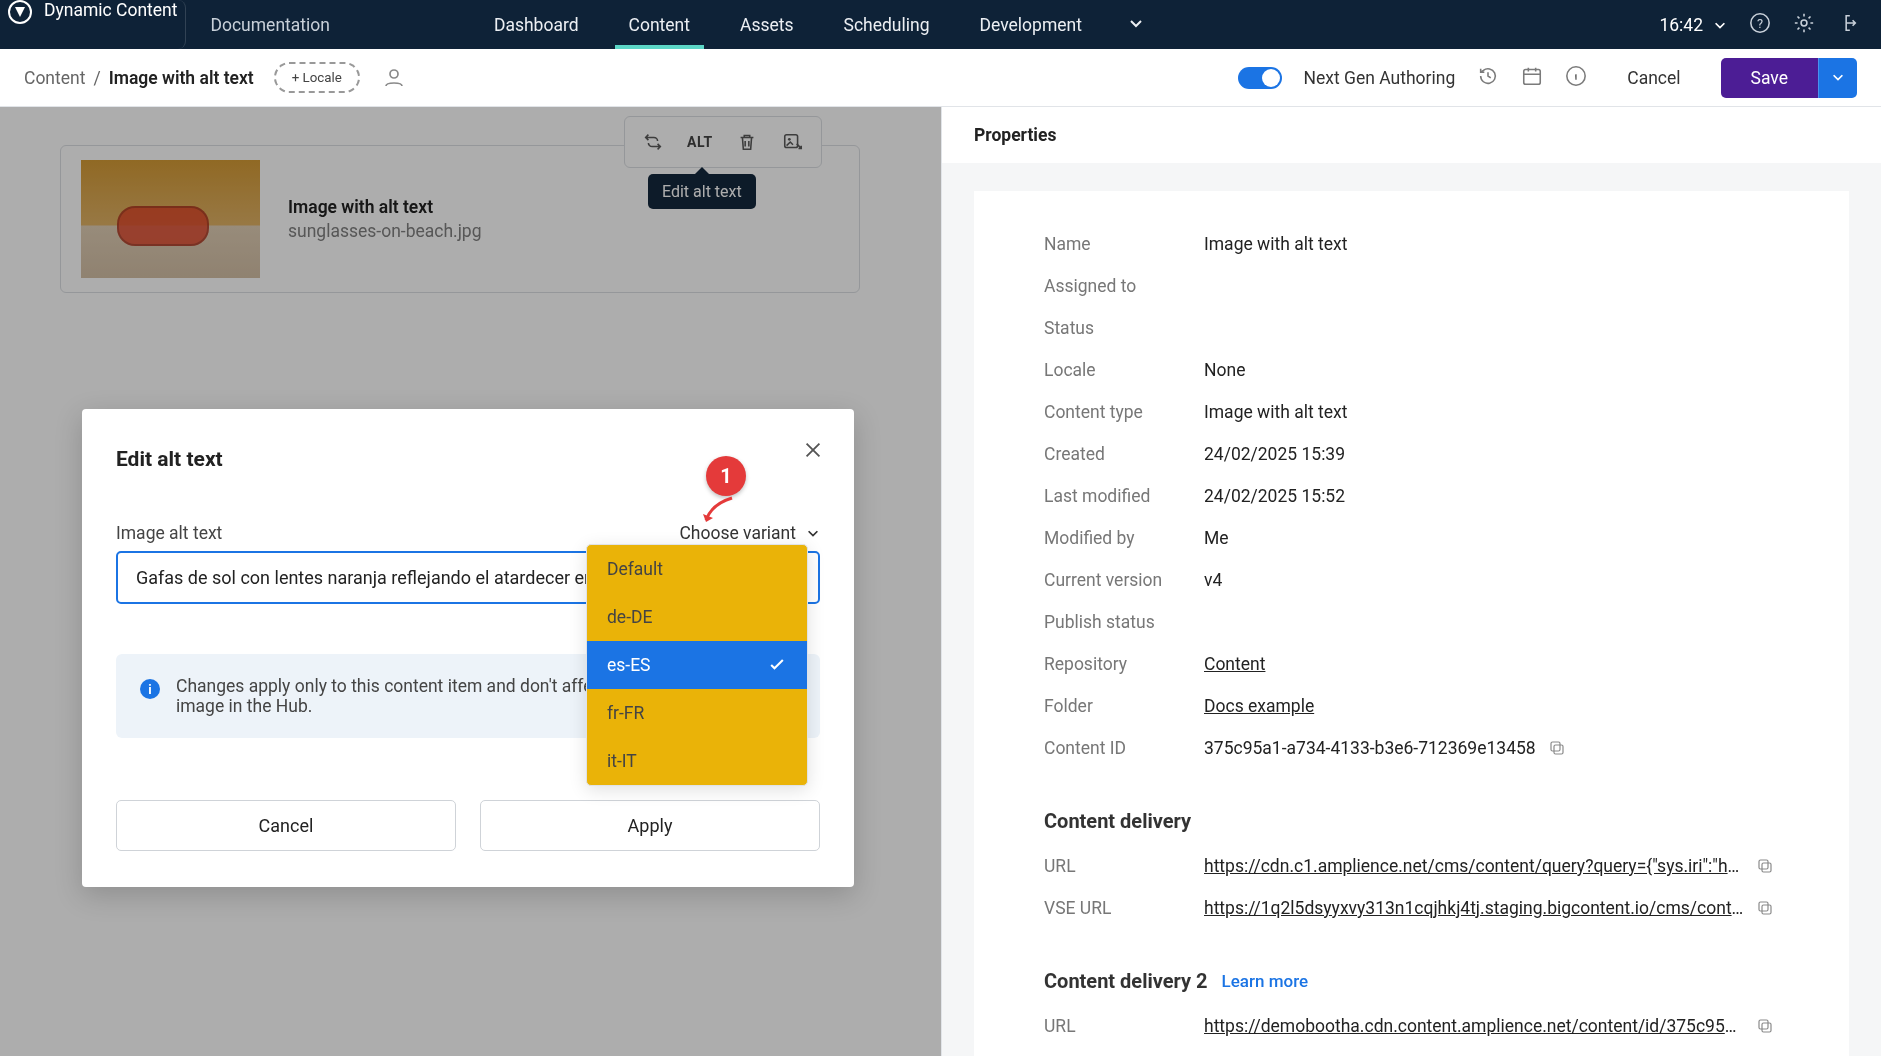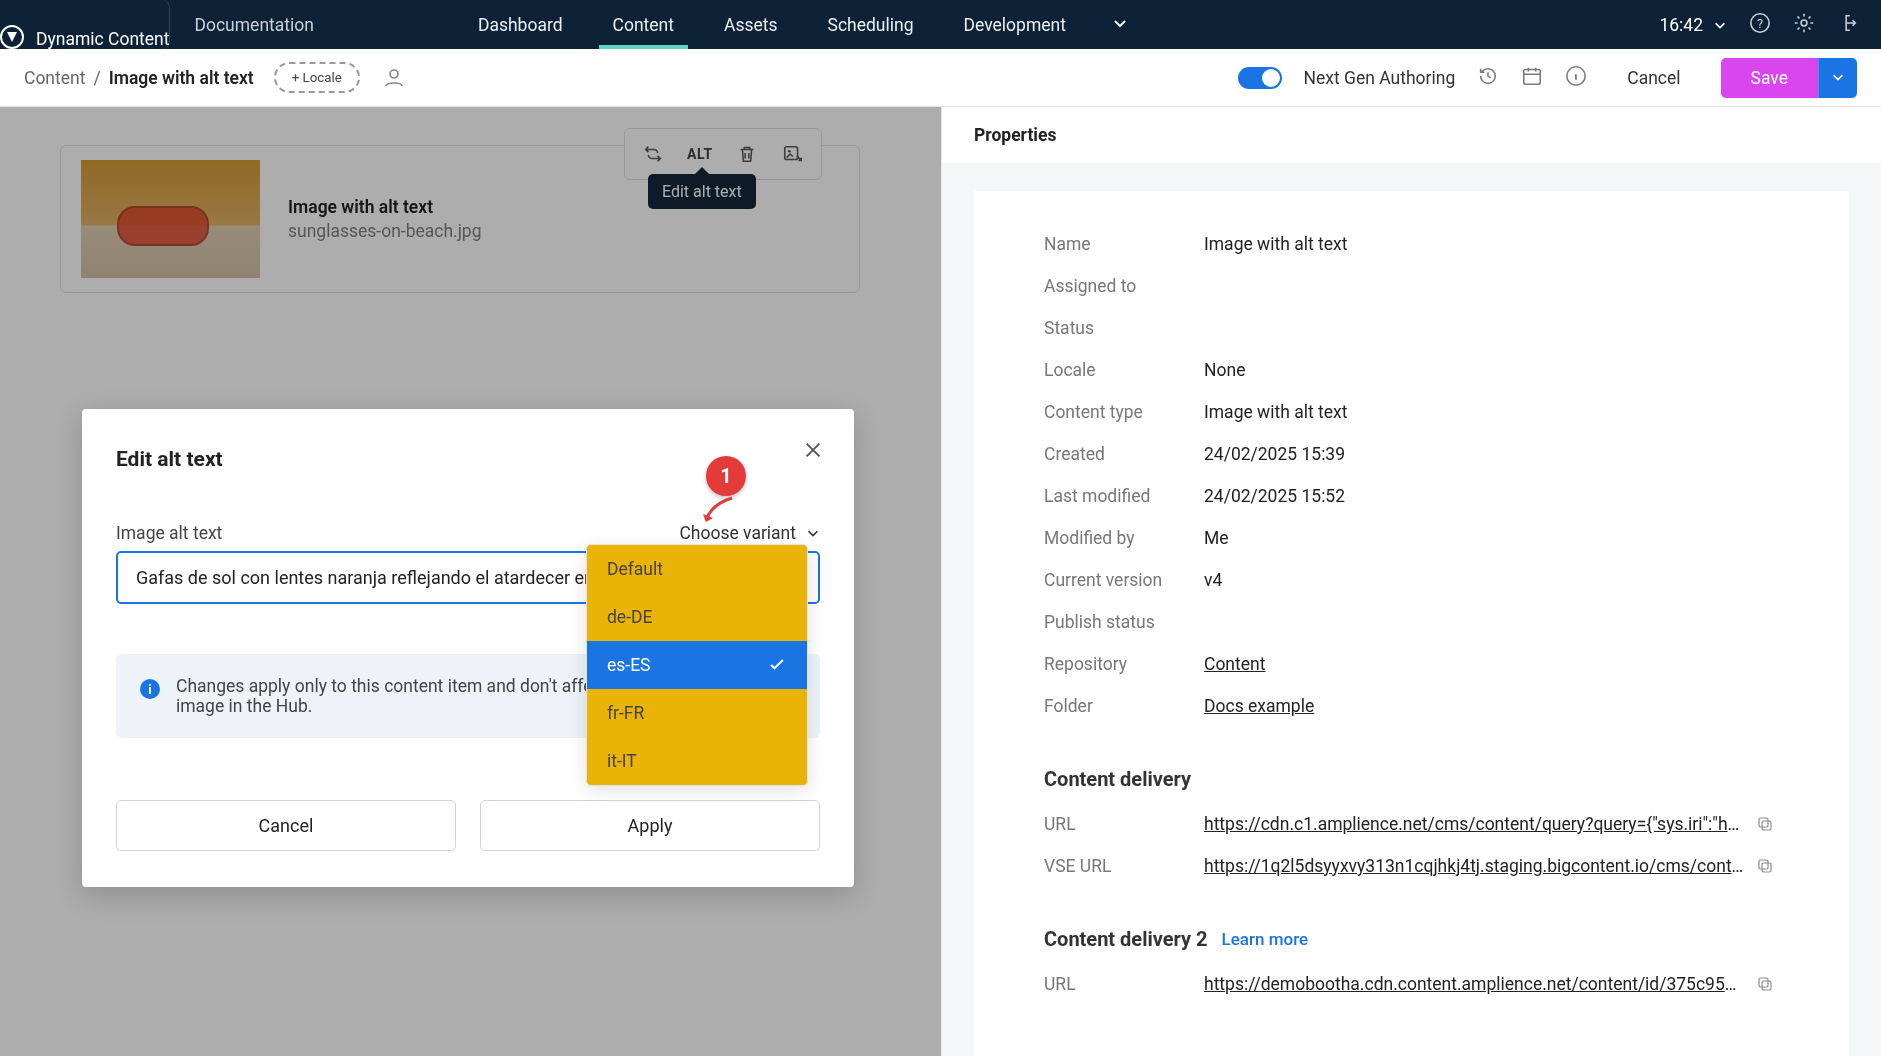--- a/index.html
+++ b/index.html
@@ -1,19 +1,19 @@
 <!DOCTYPE html>
 <html><head>
 <meta charset="utf-8">
 <style>
 * { box-sizing: border-box; font-family: -apple-system, BlinkMacSystemFont, "Segoe UI", Roboto, sans-serif; }
 body { margin:0; width:1881px; height:1056px; background:#fff; font-size:17.5px; color:#333; position:relative; }
 
 .topbar { height:49px; background:#0e2237; color:#fff; display:flex; align-items:center; }
-.topbar .brand { display:flex; align-items:flex-end; gap:12px; padding:0 0; border-right:1px solid rgba(255,255,255,.15); height:100%;border-radius:8px; }
+.topbar .brand { display:flex; align-items:flex-start; gap:12px; padding:0 8px; border-right:1px solid rgba(255,255,255,.15); height:100%;border-radius:8px; }
 .topbar .logo { width:24px; height:24px; }
 .topbar .subtitle { padding:0 24px; color:#c8d0d9; }
 .topbar nav { display:flex; margin-left:140px; gap:50px; height:100%; align-items:center; }
 .topbar nav a { color:#eceff3; text-decoration:none; height:100%; display:flex; align-items:center; position:relative; }
 .topbar nav a.active::after { content:""; position:absolute; bottom:0; left:-14px; right:-14px; height:4px; background:#5cd6c6; }
 .topbar .navchev { color:#eceff3; margin-left:-4px; }
 .topbar .right { margin-left:auto; display:flex; align-items:center; gap:22px; padding:0 22px; }
 .topbar .right .icon { color:#c8d0d9; }
 .clock { display:flex; align-items:center; gap:10px; color:#fff; }
 
@@ -22,21 +22,21 @@
 .crumbs a { color:#666; text-decoration:none; }
 .crumbs b { color:#222; font-weight:600; }
 .status-chip { border:2px dashed #999; border-radius:18px; padding:6px 16px; color:#444; background:#fff; }
 .avatar-outline { width:28px; height:28px; display:flex; align-items:center; justify-content:center; color:#8a8a8a; }
 .subbar .right { margin-left:auto; display:flex; align-items:center; gap:22px; }
 .toggle { width:44px; height:22px; background:#1b74e4; border-radius:12px; position:relative; }
 .toggle::after { content:""; position:absolute; right:2px; top:2px; width:18px; height:18px; border-radius:50%; background:#fff; }
 .gray-icon { color:#7b7b7b; }
 .cancel-link { color:#333; text-decoration:none; margin-left:18px; margin-right:18px; }
 .save-group { display:flex; }
-.save-btn { background:#d946ef; color:#fff; border:none; padding:10px 30px; font-size:17.5px; border-radius:5px 0 0 5px; }
+.save-btn { background:#4c1d95; color:#fff; border:none; padding:10px 30px; font-size:17.5px; border-radius:5px 0 0 5px; }
 .save-more { background:#1b74e4; color:#fff; border:none; border-left:1px solid #4a92ec; padding:10px 12px; font-size:17.5px; border-radius:0 5px 5px 0; }
 
 .workspace { position:absolute; top:107px; left:0; right:0; bottom:0; display:flex; }
 .canvas { width:941px; background:#fff; position:relative; padding:38px 60px; }
 .props-panel { flex:1; border-left:1px solid #e1e4e8; }
 .props-head { font-weight:700; padding:18px 32px; background:#fff; color:#222; }
 .props-body { background:#f5f6f7; padding:28px 32px; height:auto; }
 .props-card { background:#fff; padding:32px 70px; }
 .kv { display:flex; padding:11px 0; align-items:center; }
 .kv .k { width:160px; color:#777; }
@@ -46,21 +46,21 @@
 .kv .v a { color:#222; text-decoration:underline; }
 .kv .v .url { max-width:540px; display:inline-block; white-space:nowrap; overflow:hidden; text-overflow:ellipsis; }
 .copy { width:18px; height:18px; color:#8a8a8a; margin-left:12px; }
 
 .card { border:1px solid #dcdfe3; border-radius:6px; padding:14px 20px; display:flex; gap:28px; align-items:center; width:800px; }
 .thumb { width:179px; height:118px; background:linear-gradient(180deg,#d59b36 0%, #e0b265 55%, #e0ceb5 56%, #d4c0a6 100%); position:relative; overflow:hidden; }
 .thumb::before { content:""; position:absolute; left:36px; top:46px; width:92px; height:40px; border-radius:18px; background:rgba(225,68,40,.8); box-shadow:0 0 0 2px rgba(0,0,0,.2) inset; }
 .card-text .title { font-weight:600; color:#222; margin-bottom:4px; }
 .card-text .file { color:#808080; }
 
-.mini-toolbar { position:absolute; top:9px; left:624px; background:#fff; border:1px solid #dcdfe3; border-radius:6px; height:52px; display:flex; align-items:center; gap:22px; padding:0 16px;margin-top:12px; }
+.mini-toolbar { position:absolute; top:9px; left:624px; background:#fff; border:1px solid #dcdfe3; border-radius:6px; height:52px; display:flex; align-items:center; gap:22px; padding:0 16px; }
 .mini-toolbar .icon-btn { width:24px; height:24px; color:#5a5a5a; display:flex; align-items:center; justify-content:center; }
 .mini-toolbar .alt { font-weight:700; font-size:14px; letter-spacing:.5px; color:#444; }
 .tooltip { position:absolute; top:67px; left:648px; background:#14293d; color:#fff; padding:8px 14px; border-radius:5px; font-size:16px; }
 .tooltip::before { content:""; position:absolute; top:-7px; left:50%; transform:translateX(-50%); border-left:7px solid transparent; border-right:7px solid transparent; border-bottom:7px solid #14293d; }
 
 .overlay { position:absolute; inset:0; background:rgba(0,0,0,.32); }
 .modal { position:absolute; top:302px; left:82px; width:772px; background:#fff; border-radius:4px; box-shadow:0 8px 28px rgba(0,0,0,.18); padding:38px 34px 36px; }
 .modal h2 { margin:0 0 52px; font-size:21px; font-weight:700; color:#222; }
 .close { position:absolute; top:30px; right:30px; color:#555; }
 .variant-row { display:flex; align-items:center; justify-content:space-between; margin-bottom:8px; }
@@ -296,20 +296,30 @@
             <div class="v"></div>
           </div>
         <div class="kv">
             <div class="k">Repository</div>
             <div class="v"><a href="#">Content</a></div>
           </div>
         <div class="kv">
             <div class="k">Folder</div>
             <div class="v"><a href="#">Docs example</a></div>
           </div>
+        <div class="kv">
+            <div class="k">Content ID</div>
+            <div class="v" style="display:flex;align-items:center">
+              <span>375c95a1-a734-4133-b3e6-712369e13458</span>
+              <span class="copy"><svg width="18" height="18" viewBox="0 0 24 24">
+                  <rect x="8" y="8" width="12" height="12" rx="2" fill="none" stroke="currentColor" stroke-width="1.6"></rect>
+                  <rect x="4" y="4" width="12" height="12" rx="2" fill="none" stroke="currentColor" stroke-width="1.6"></rect>
+                </svg></span>
+            </div>
+          </div>
 
         <div class="section-h">
             <span>Content delivery</span>
           </div>
         <div class="kv">
             <div class="k">URL</div>
             <div class="v" style="display:flex;align-items:center">
               <a href="#" class="url">https://cdn.c1.amplience.net/cms/content/query?query={"sys.iri":"http://c…</a>
               <span class="copy"><svg width="18" height="18" viewBox="0 0 24 24">
                   <rect x="8" y="8" width="12" height="12" rx="2" fill="none" stroke="currentColor" stroke-width="1.6"></rect>

